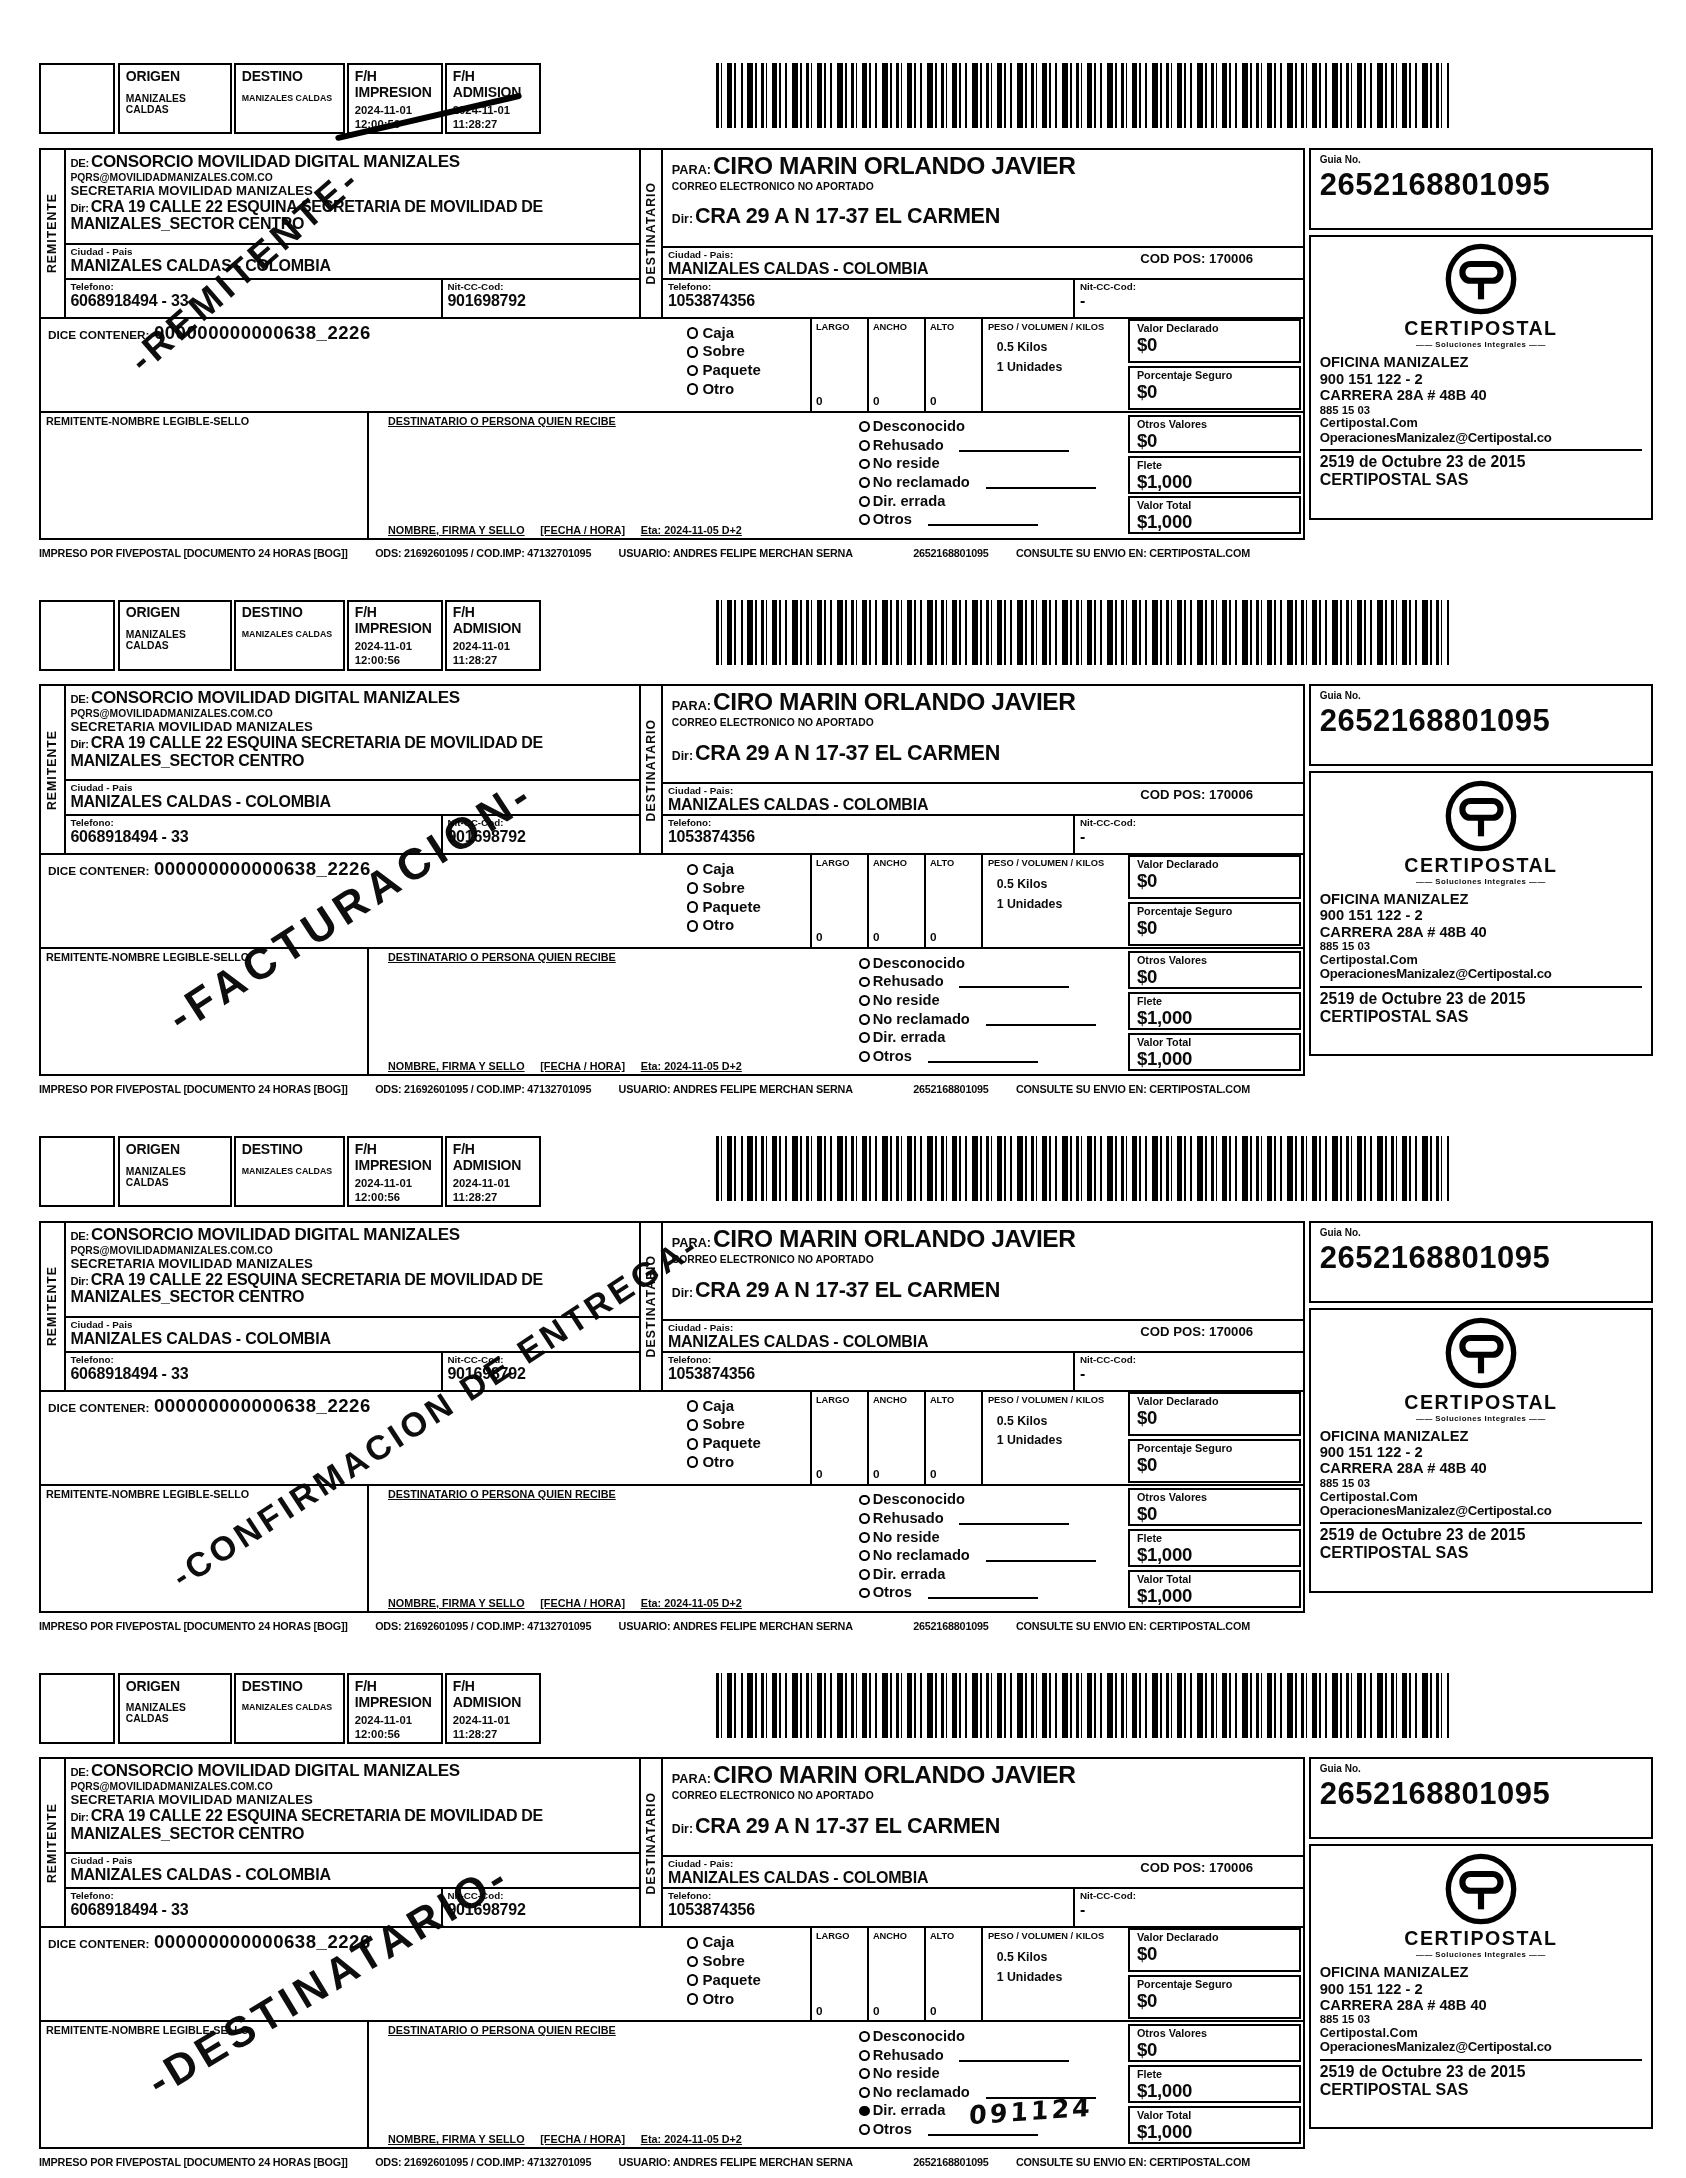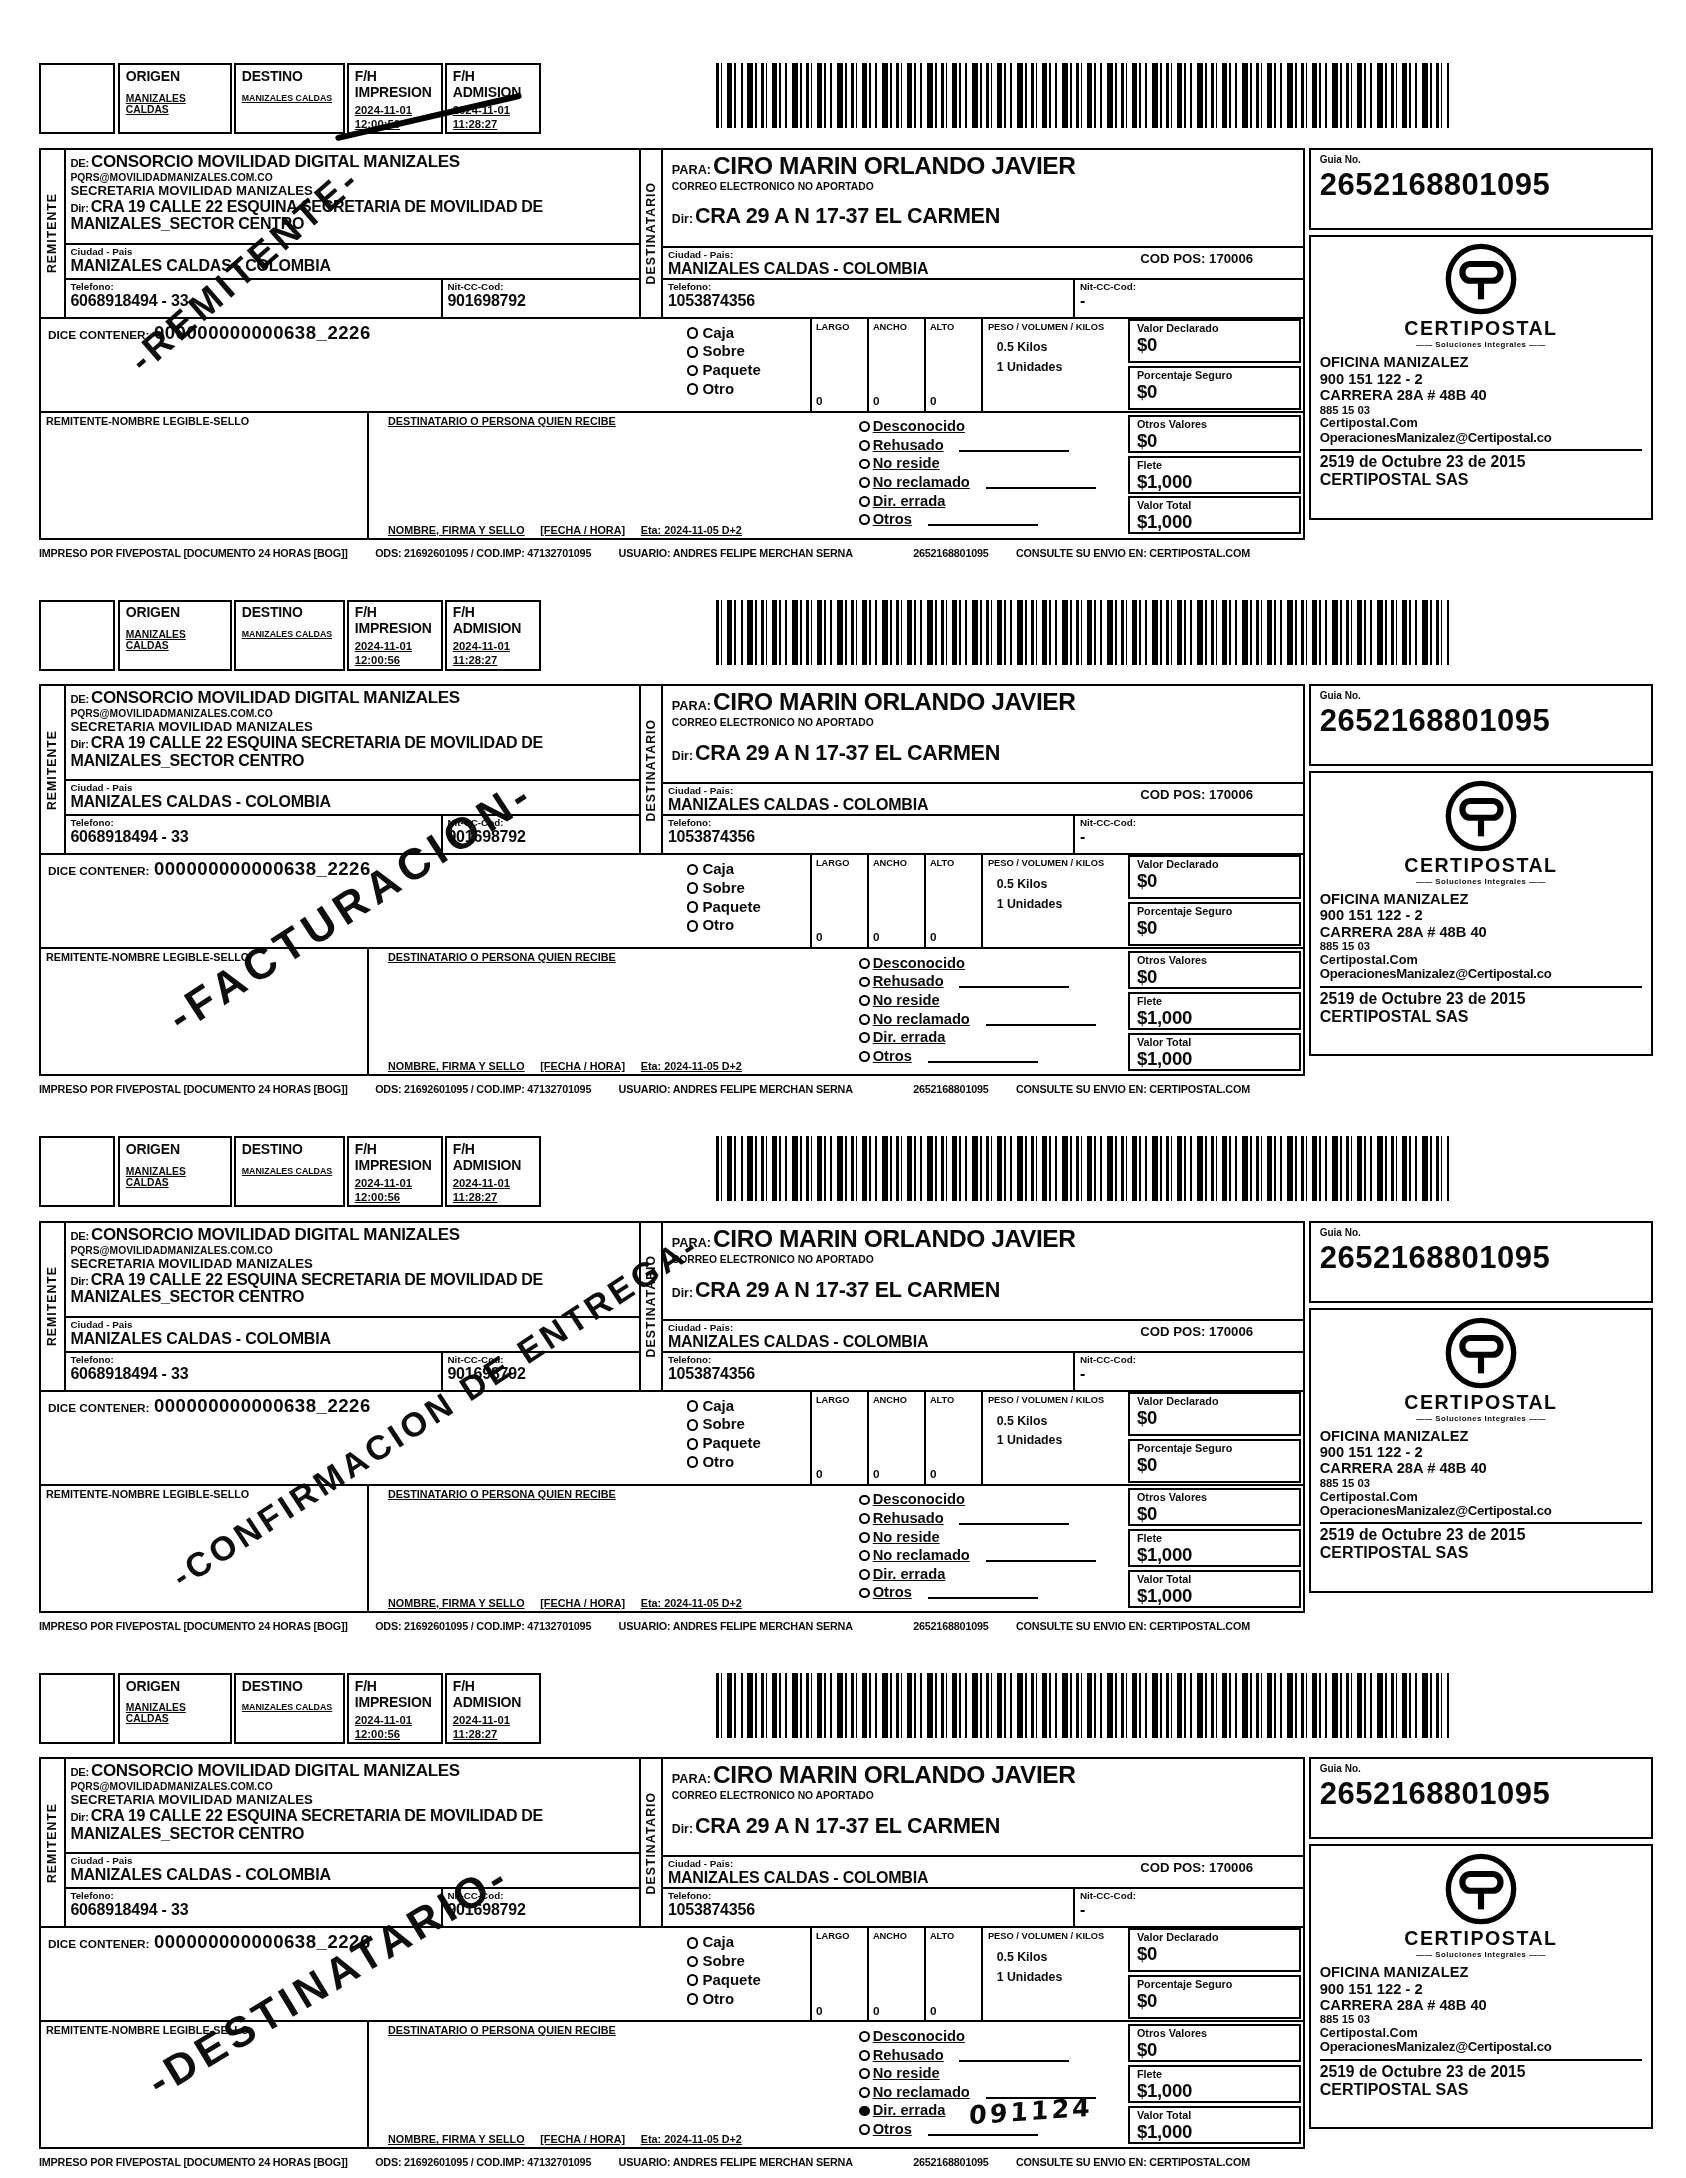--- a/index.html
+++ b/index.html
@@ -12,21 +12,21 @@
   .label-copy { position:relative; width:1619px; margin-bottom:41px; }
 
   
   .hdr-row { display:flex; align-items:stretch; height:71px; position:relative; }
   .blank-box { width:76px; border:2.9px solid #000; margin-right:2.9px; }
   .hdr-box { border:2.9px solid #000; margin-right:2px; padding:2.9px 5.9px; overflow:hidden; }
   .hdr-box.origin { width:114px; }
   .hdr-box.destino { width:111px; }
   .hdr-box.fh { width:96px; }
   .hdr-title { font-size:14px; font-weight:bold; letter-spacing:-0.2px; }
-  .hdr-val { font-size:10.3px; font-weight:bold; margin-top:8.8px;text-decoration:underline; }
+  .hdr-val { font-size:10.3px; font-weight:bold; margin-top:8.8px; }
   .hdr-box.destino .hdr-val { font-size:8.8px; }
   .hdr-box.fh .hdr-val { margin-top:2.9px; font-size:11.3px; line-height:1.25; }
   .barcode {
     position:absolute; left:677px; top:0; width:733px; height:65px;
     background-image:repeating-linear-gradient(90deg,
       #000 0 2.9px,#fff 2.9px 4.9px,#000 4.9px 5.9px,#fff 5.9px 10.8px,#000 10.8px 15.7px,
       #fff 15.7px 17.6px,#000 17.6px 19.6px,#fff 19.6px 24.5px,#000 24.5px 26.5px,#fff 26.5px 31px,
       #000 31px 37px,#fff 37px 39px,#000 39px 41px,#fff 41px 45px);
   }
   .header-strike { display:none; position:absolute; left:294px; top:51px; width:191px; height:5.9px;
@@ -89,21 +89,21 @@
   .mbox-label { font-size:10.8px; font-weight:bold; }
   .mbox-val { font-size:18.6px; font-weight:bold; letter-spacing:-0.3px; }
   .row-b .mbox { height:44px; }
 
   
   .row-c { display:flex; height:125px; }
   .sig-sender { width:328px; border-right:2.9px solid #000; padding:2px 4.9px; font-size:10.8px; font-weight:bold; }
   .sig-recip { width:490px; padding:2px 19px; display:flex; flex-direction:column; justify-content:space-between;text-decoration:underline; }
   .sig-recip-title { font-size:10.8px; font-weight:bold; }
   .sig-footer { font-size:10.8px; font-weight:bold; display:flex; gap:15.7px; white-space:nowrap; }
-  .status-col { width:267px; padding-top:4.9px; position:relative;text-decoration:underline; }
+  .status-col { width:267px; padding-top:4.9px; position:relative; }
   .status-row { display:flex; align-items:center; font-size:14.7px; font-weight:bold; line-height:1.18; height:18.6px; }
   .status-row .radio { width:10.8px; height:10.8px; border-width:2.5px; margin-right:2.9px; }
   .fill-line { width:110px; border-bottom:2.5px solid #000; margin:0 0 2.9px 15.7px; align-self:flex-end; }
   .checked-dir-errada .status-row.dir-errada .radio { background:#000; }
   .note { position:absolute; left:110px; top:74px; font-size:25.5px; font-weight:bold;
     letter-spacing:2.9px; transform:rotate(-4deg) skewX(-6deg); font-family:"DejaVu Sans", sans-serif; }
   .money-col-c { flex:1; padding:2px 2px 0 2px; }
   .money-col-c .mbox { height:38px; }
 
   

